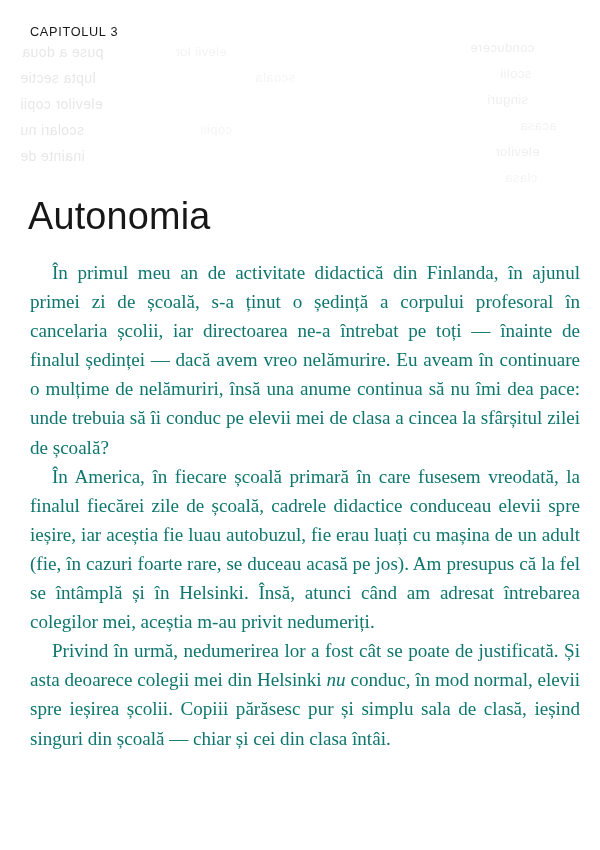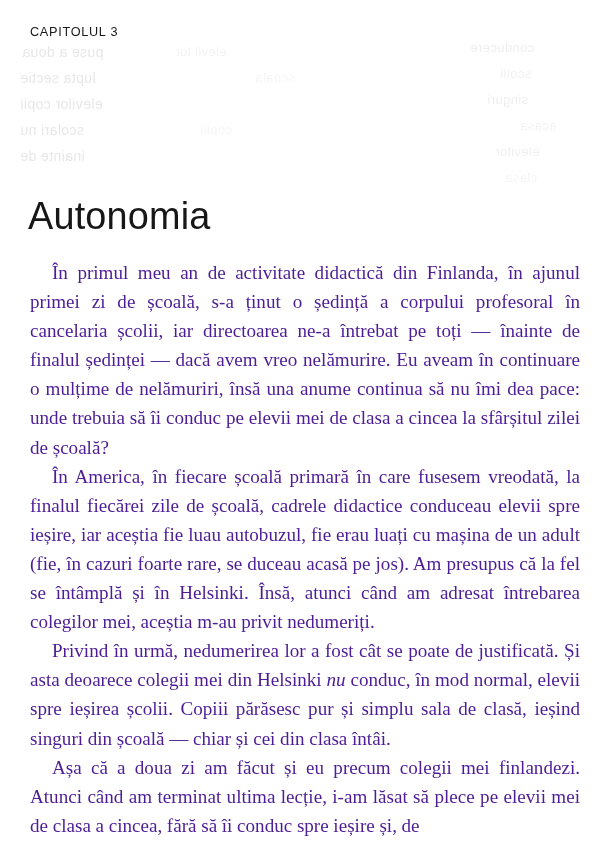--- a/index.html
+++ b/index.html
@@ -86,21 +86,21 @@
     transform-origin: left center;
   }
 
   
   .body-text {
     position: absolute;
     left: 30px;
     top: 258px;
     width: 550px;
     z-index: 2;
-    color: #4c1d95;
+    color: #0f766e;
   }
 
   .body-text p {
     margin: 0;
     font-size: 19.1px;
     line-height: 29.1px;
     text-align: justify;
     text-justify: inter-word;
     text-indent: 22px;
     hyphens: manual;
@@ -141,16 +141,15 @@
   </div>
 
   <div class="chapter-label">CAPITOLUL 3</div>
 
   <h1 class="chapter-title">Autonomia</h1>
 
   <div class="body-text">
     <p>În primul meu an de activitate didactică din Finlanda, în ajunul primei zi de școală, s-a ținut o ședință a corpului profesoral în cancelaria școlii, iar directoarea ne-a întrebat pe toți — înainte de finalul ședinței — dacă avem vreo nelămurire. Eu aveam în continuare o mulțime de nelămuriri, însă una anume continua să nu îmi dea pace: unde trebuia să îi conduc pe elevii mei de clasa a cincea la sfârșitul zilei de școală?</p>
     <p>În America, în fiecare școală primară în care fusesem vreodată, la finalul fiecărei zile de școală, cadrele didactice conduceau elevii spre ieșire, iar aceștia fie luau autobuzul, fie erau luați cu mașina de un adult (fie, în cazuri foarte rare, se duceau acasă pe jos). Am presupus că la fel se întâmplă și în Helsinki. Însă, atunci când am adresat întrebarea colegilor mei, aceștia m-au privit nedumeriți.</p>
     <p id="para-3-host">Privind în urmă, nedumerirea lor a fost cât se poate de justificată. Și asta deoarece colegii mei din Helsinki <em>nu</em> conduc, în mod normal, elevii spre ieșirea școlii. Copiii părăsesc pur și simplu sala de clasă, ieșind singuri din școală — chiar și cei din clasa întâi.</p>
-    <p class="para-clipped">Așa că a doua zi am făcut și eu precum colegii mei finlandezi. Atunci când am terminat ultima lecție, i-am lăsat să plece pe elevii mei de clasa a cincea, fără să îi conduc spre ieșire și, de</p>
   </div>
 
 </div>
 
 </body></html>

